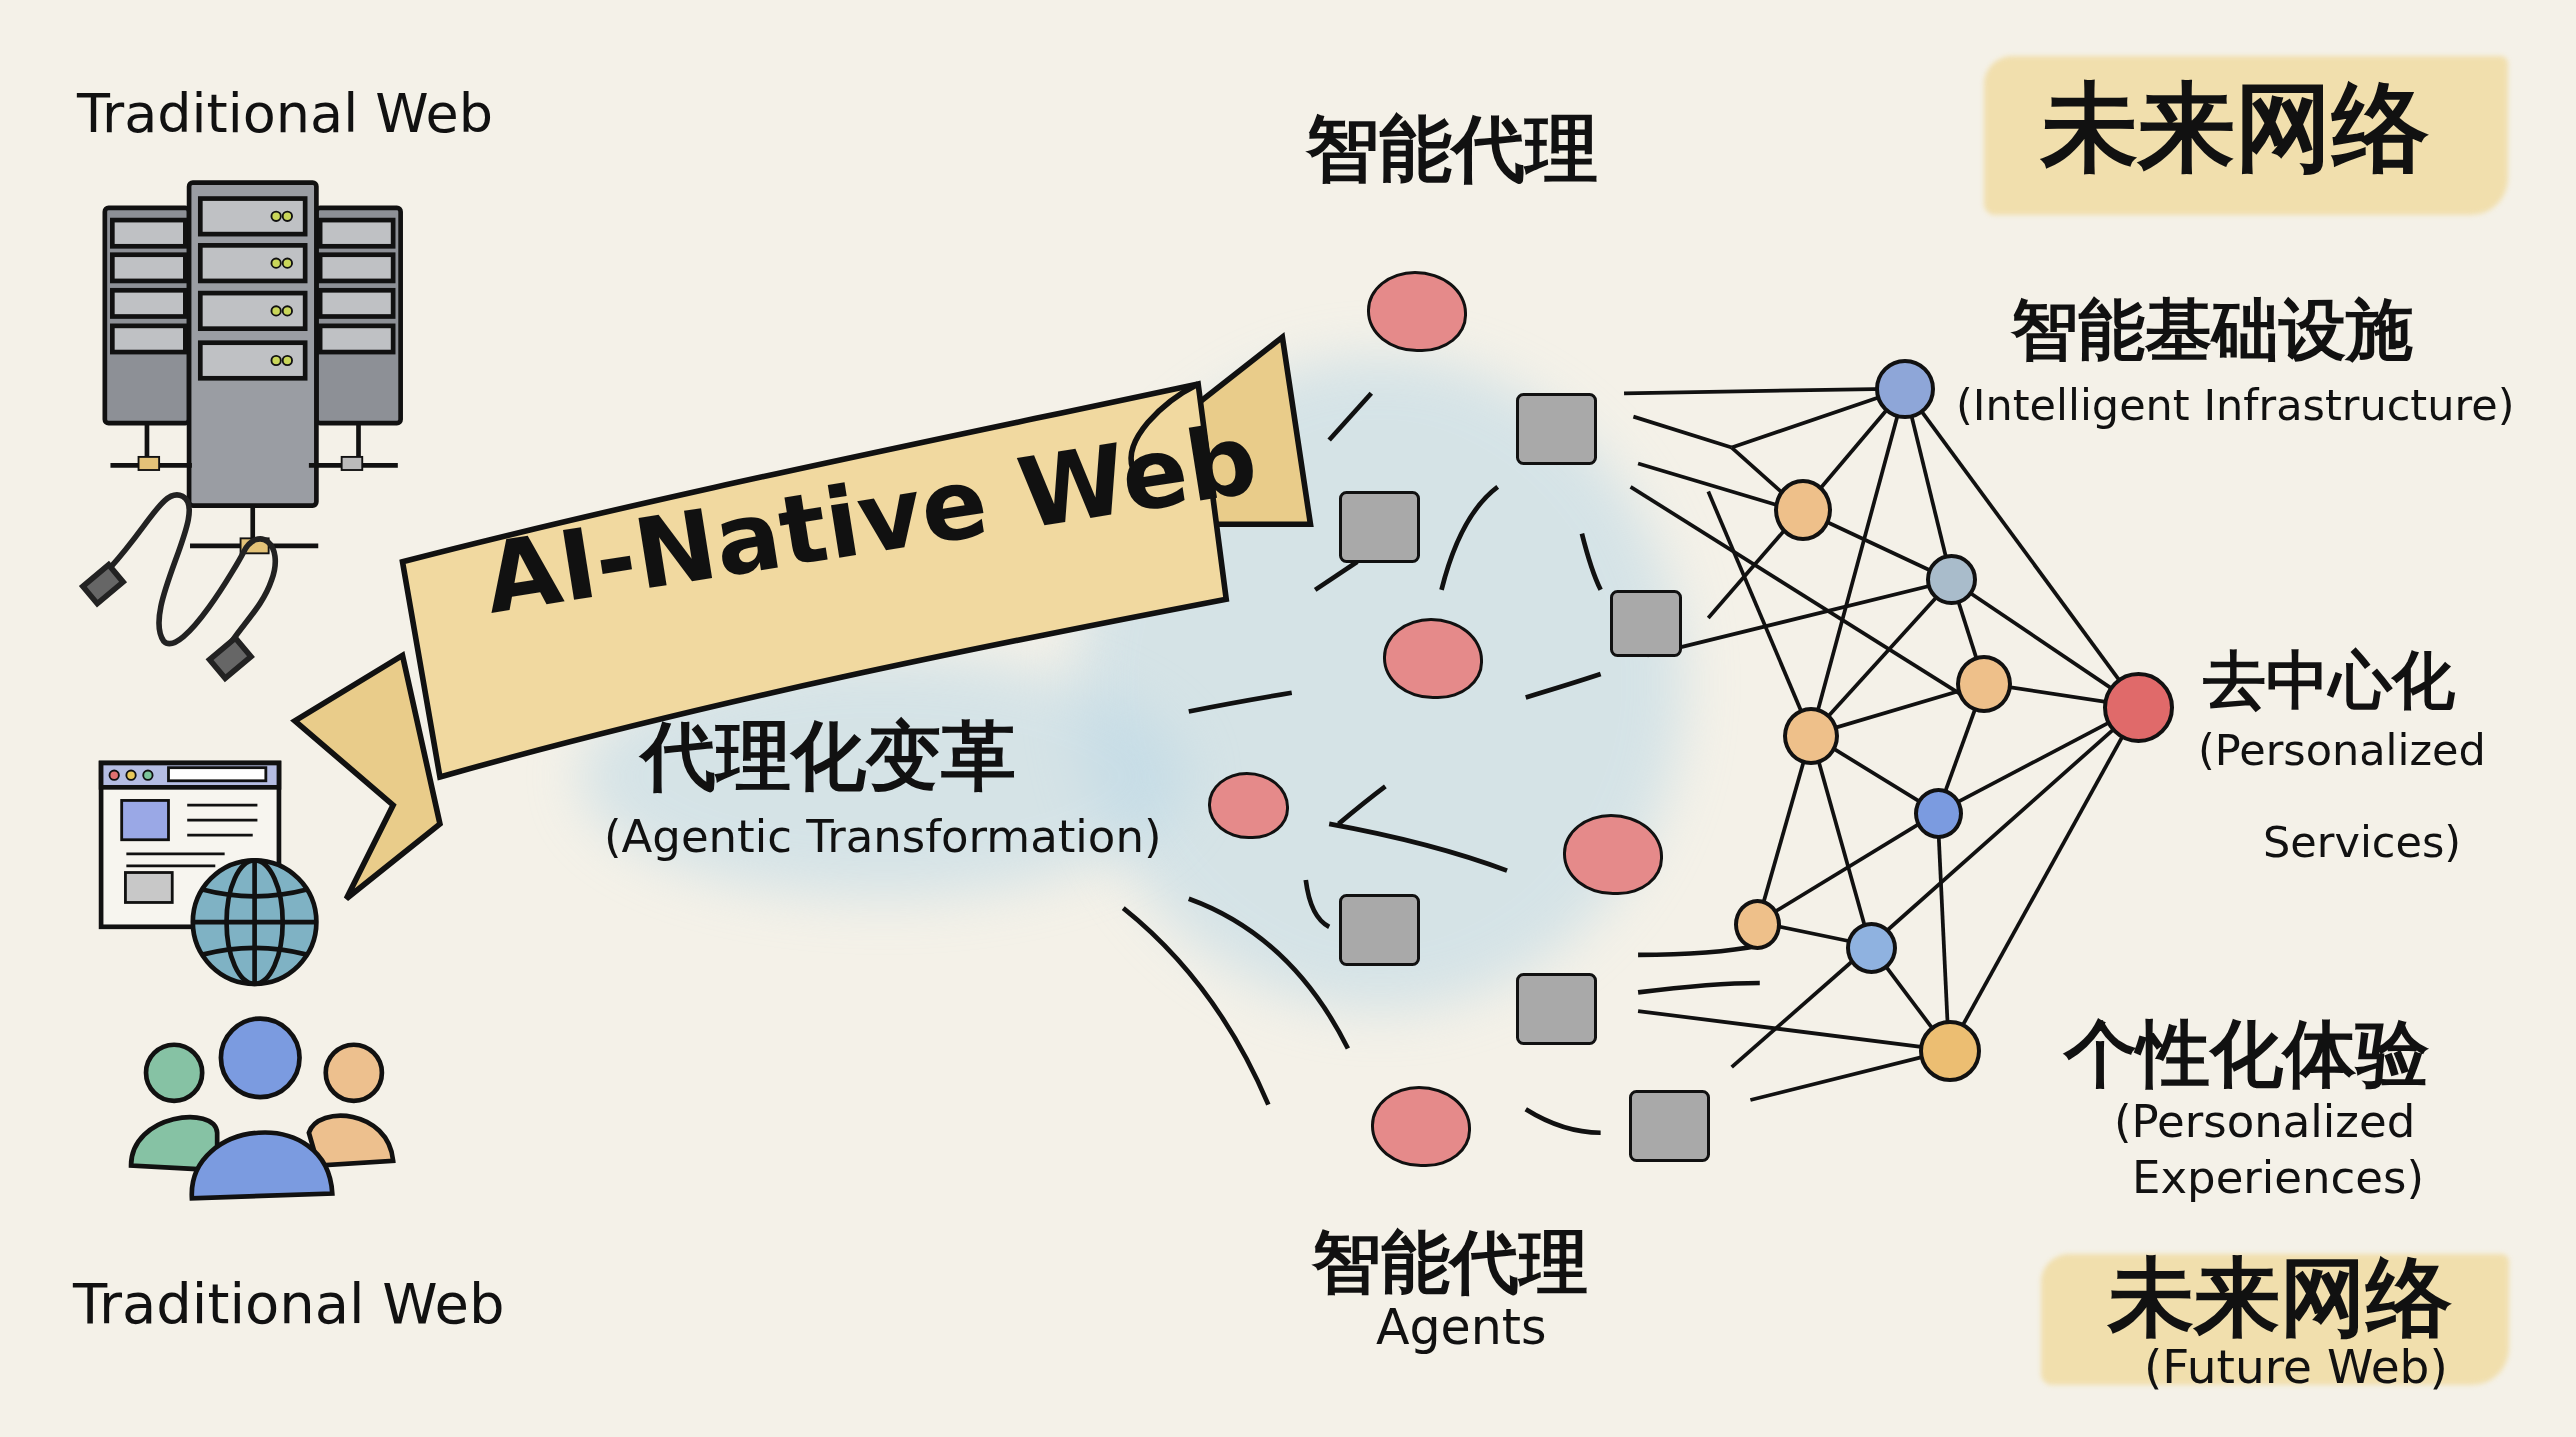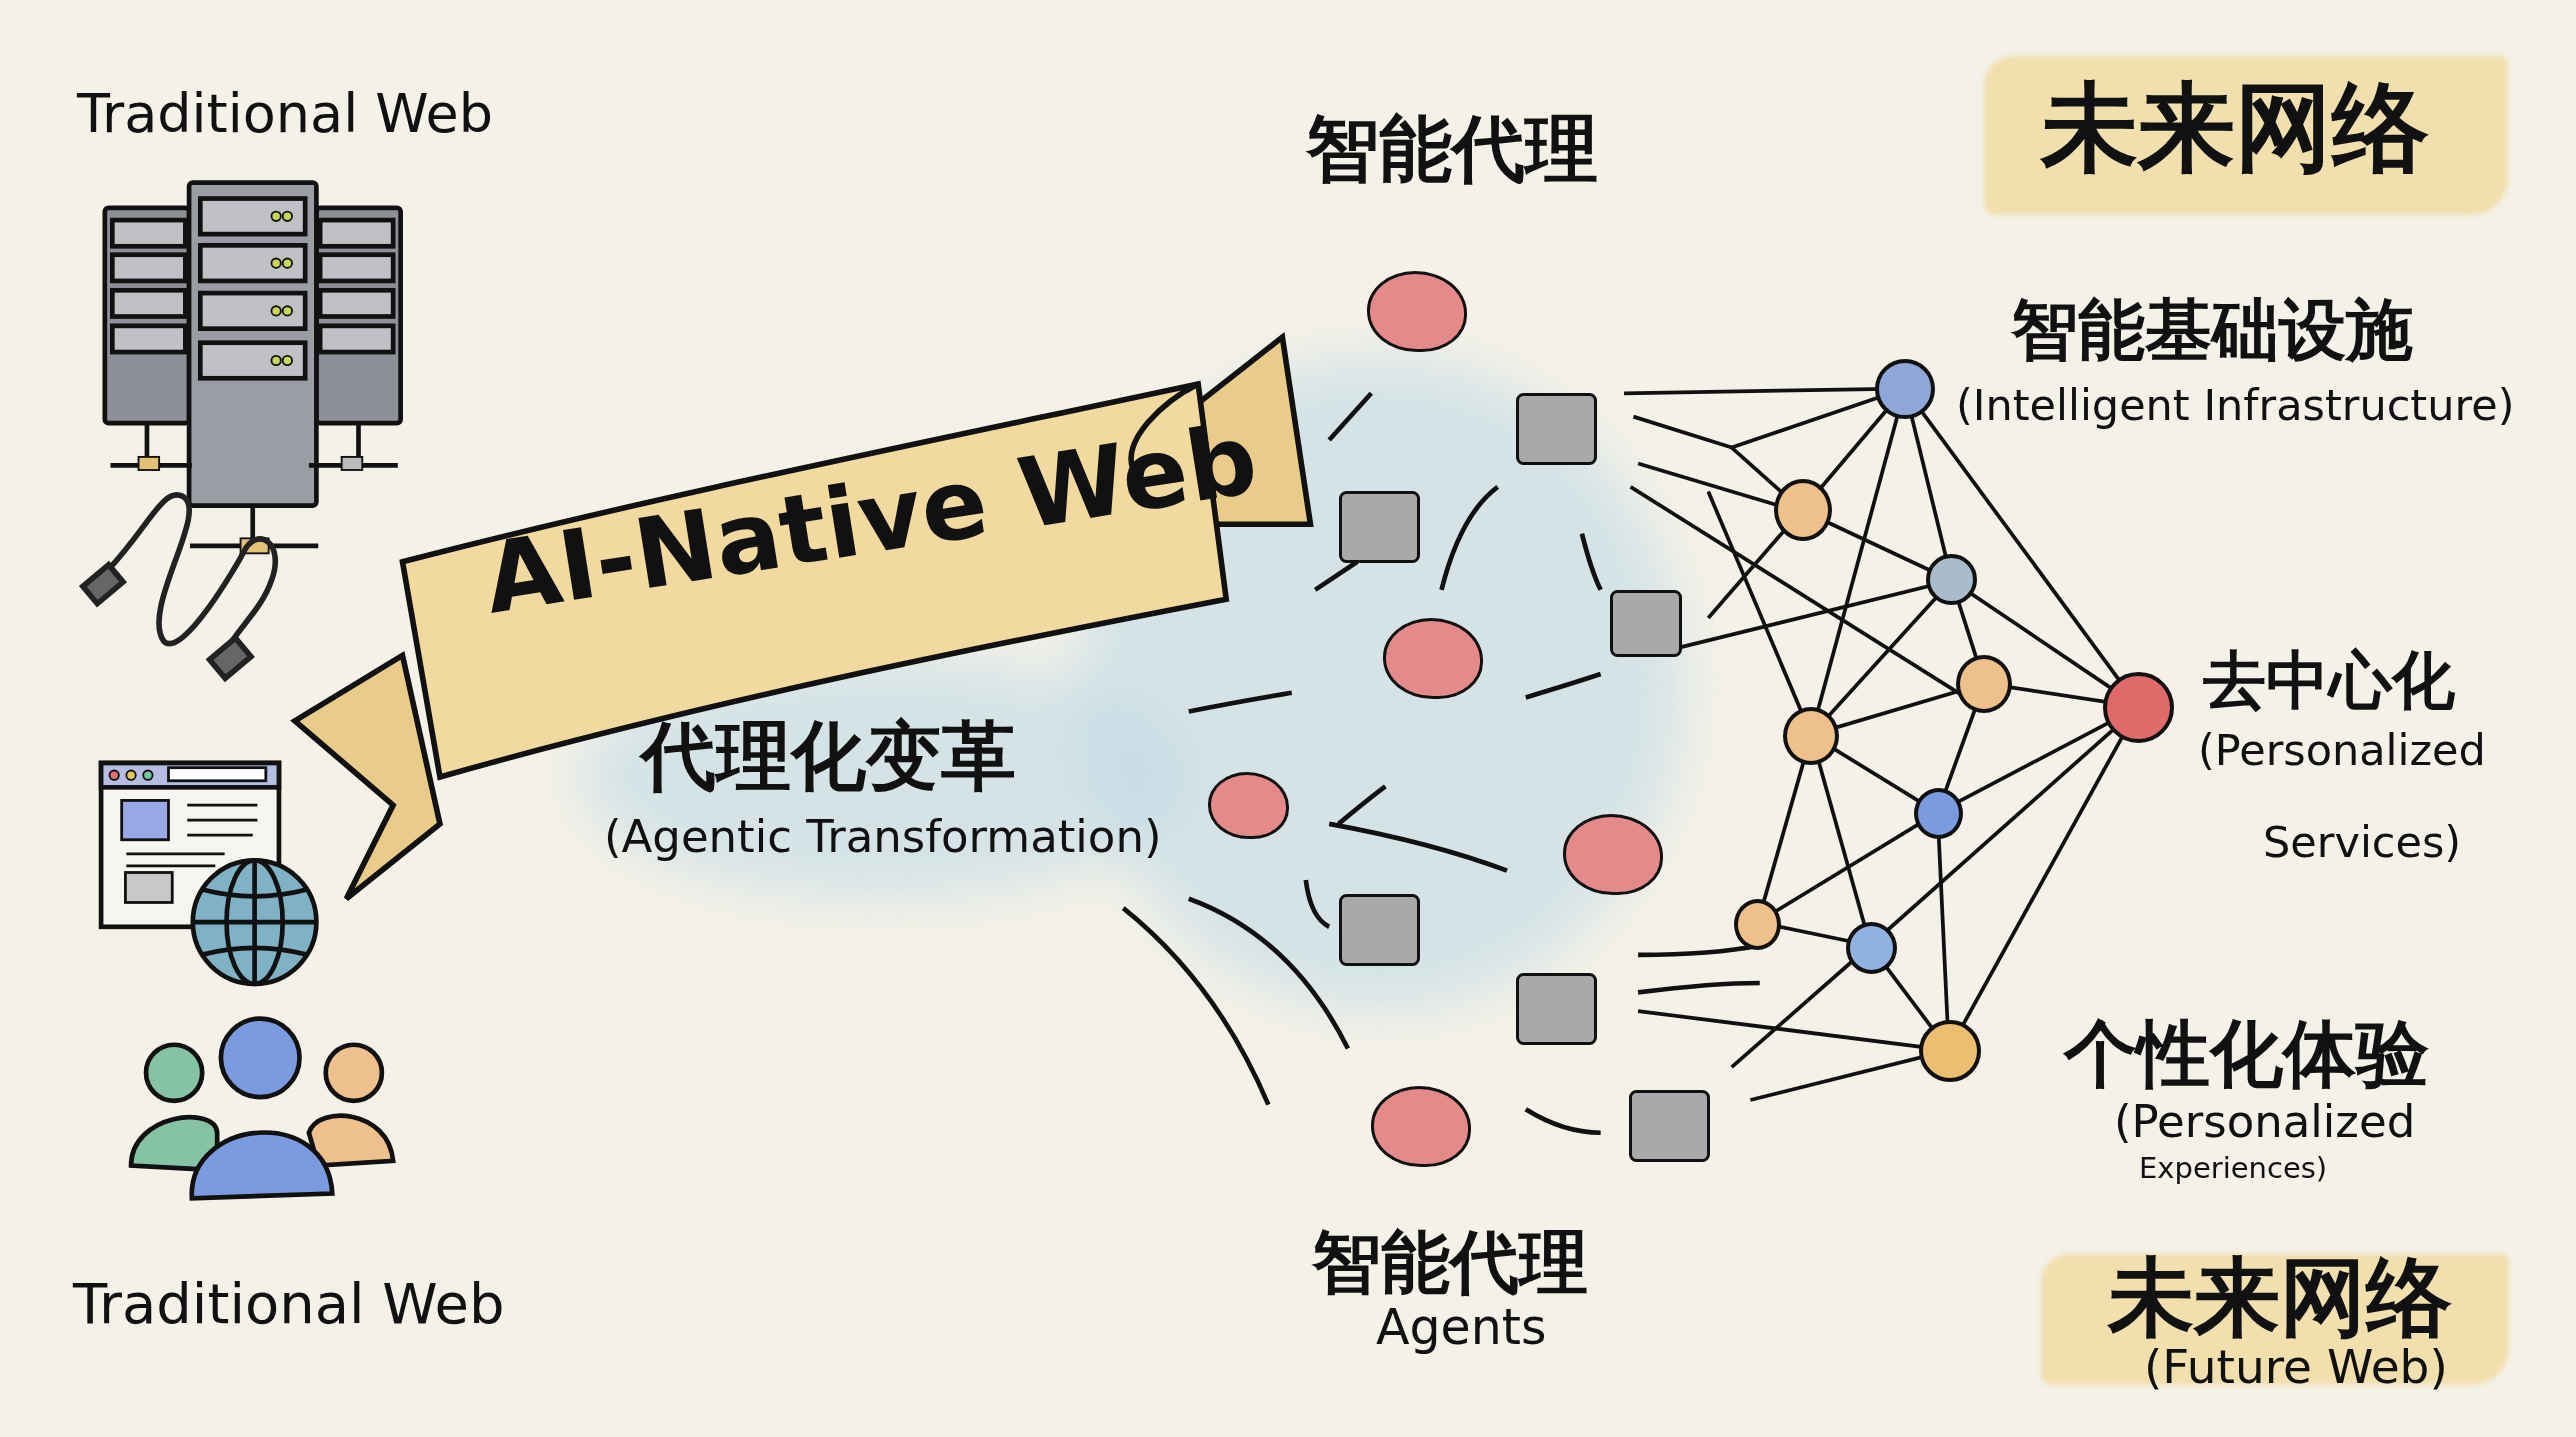--- a/index.html
+++ b/index.html
@@ -199,18 +199,18 @@
 <div class="txt en" style="left:1376px;top:1299px;font-size:49px;">Agents</div>
 
 <div class="txt cn" style="left:2041px;top:64px;font-size:97px;">未来网络</div>
 <div class="txt cn" style="left:2011px;top:285px;font-size:67px;">智能基础设施</div>
 <div class="txt en" style="left:1956px;top:380px;font-size:43px;">(Intelligent Infrastructure)</div>
 <div class="txt cn" style="left:2203px;top:638px;font-size:63px;">去中心化</div>
 <div class="txt en" style="left:2198px;top:725px;font-size:43px;">(Personalized</div>
 <div class="txt en" style="left:2263px;top:817px;font-size:43px;">Services)</div>
 <div class="txt cn" style="left:2064px;top:1006px;font-size:73px;">个性化体验</div>
 <div class="txt en" style="left:2114px;top:1095px;font-size:45px;">(Personalized</div>
-<div class="txt en" style="left:2132px;top:1151px;font-size:29px;margin-left:7px;">Experiences)</div>
+<div class="txt en" style="left:2132px;top:1151px;font-size:45px;">Experiences)</div>
 <div class="txt cn" style="left:2108px;top:1240px;font-size:86px;">未来网络</div>
 <div class="txt en" style="left:2144px;top:1339px;font-size:47px;">(Future Web)</div>
 
 <div class="txt en" style="left:73px;top:1271px;font-size:56px;">Traditional Web</div>
 
 
 </body></html>

